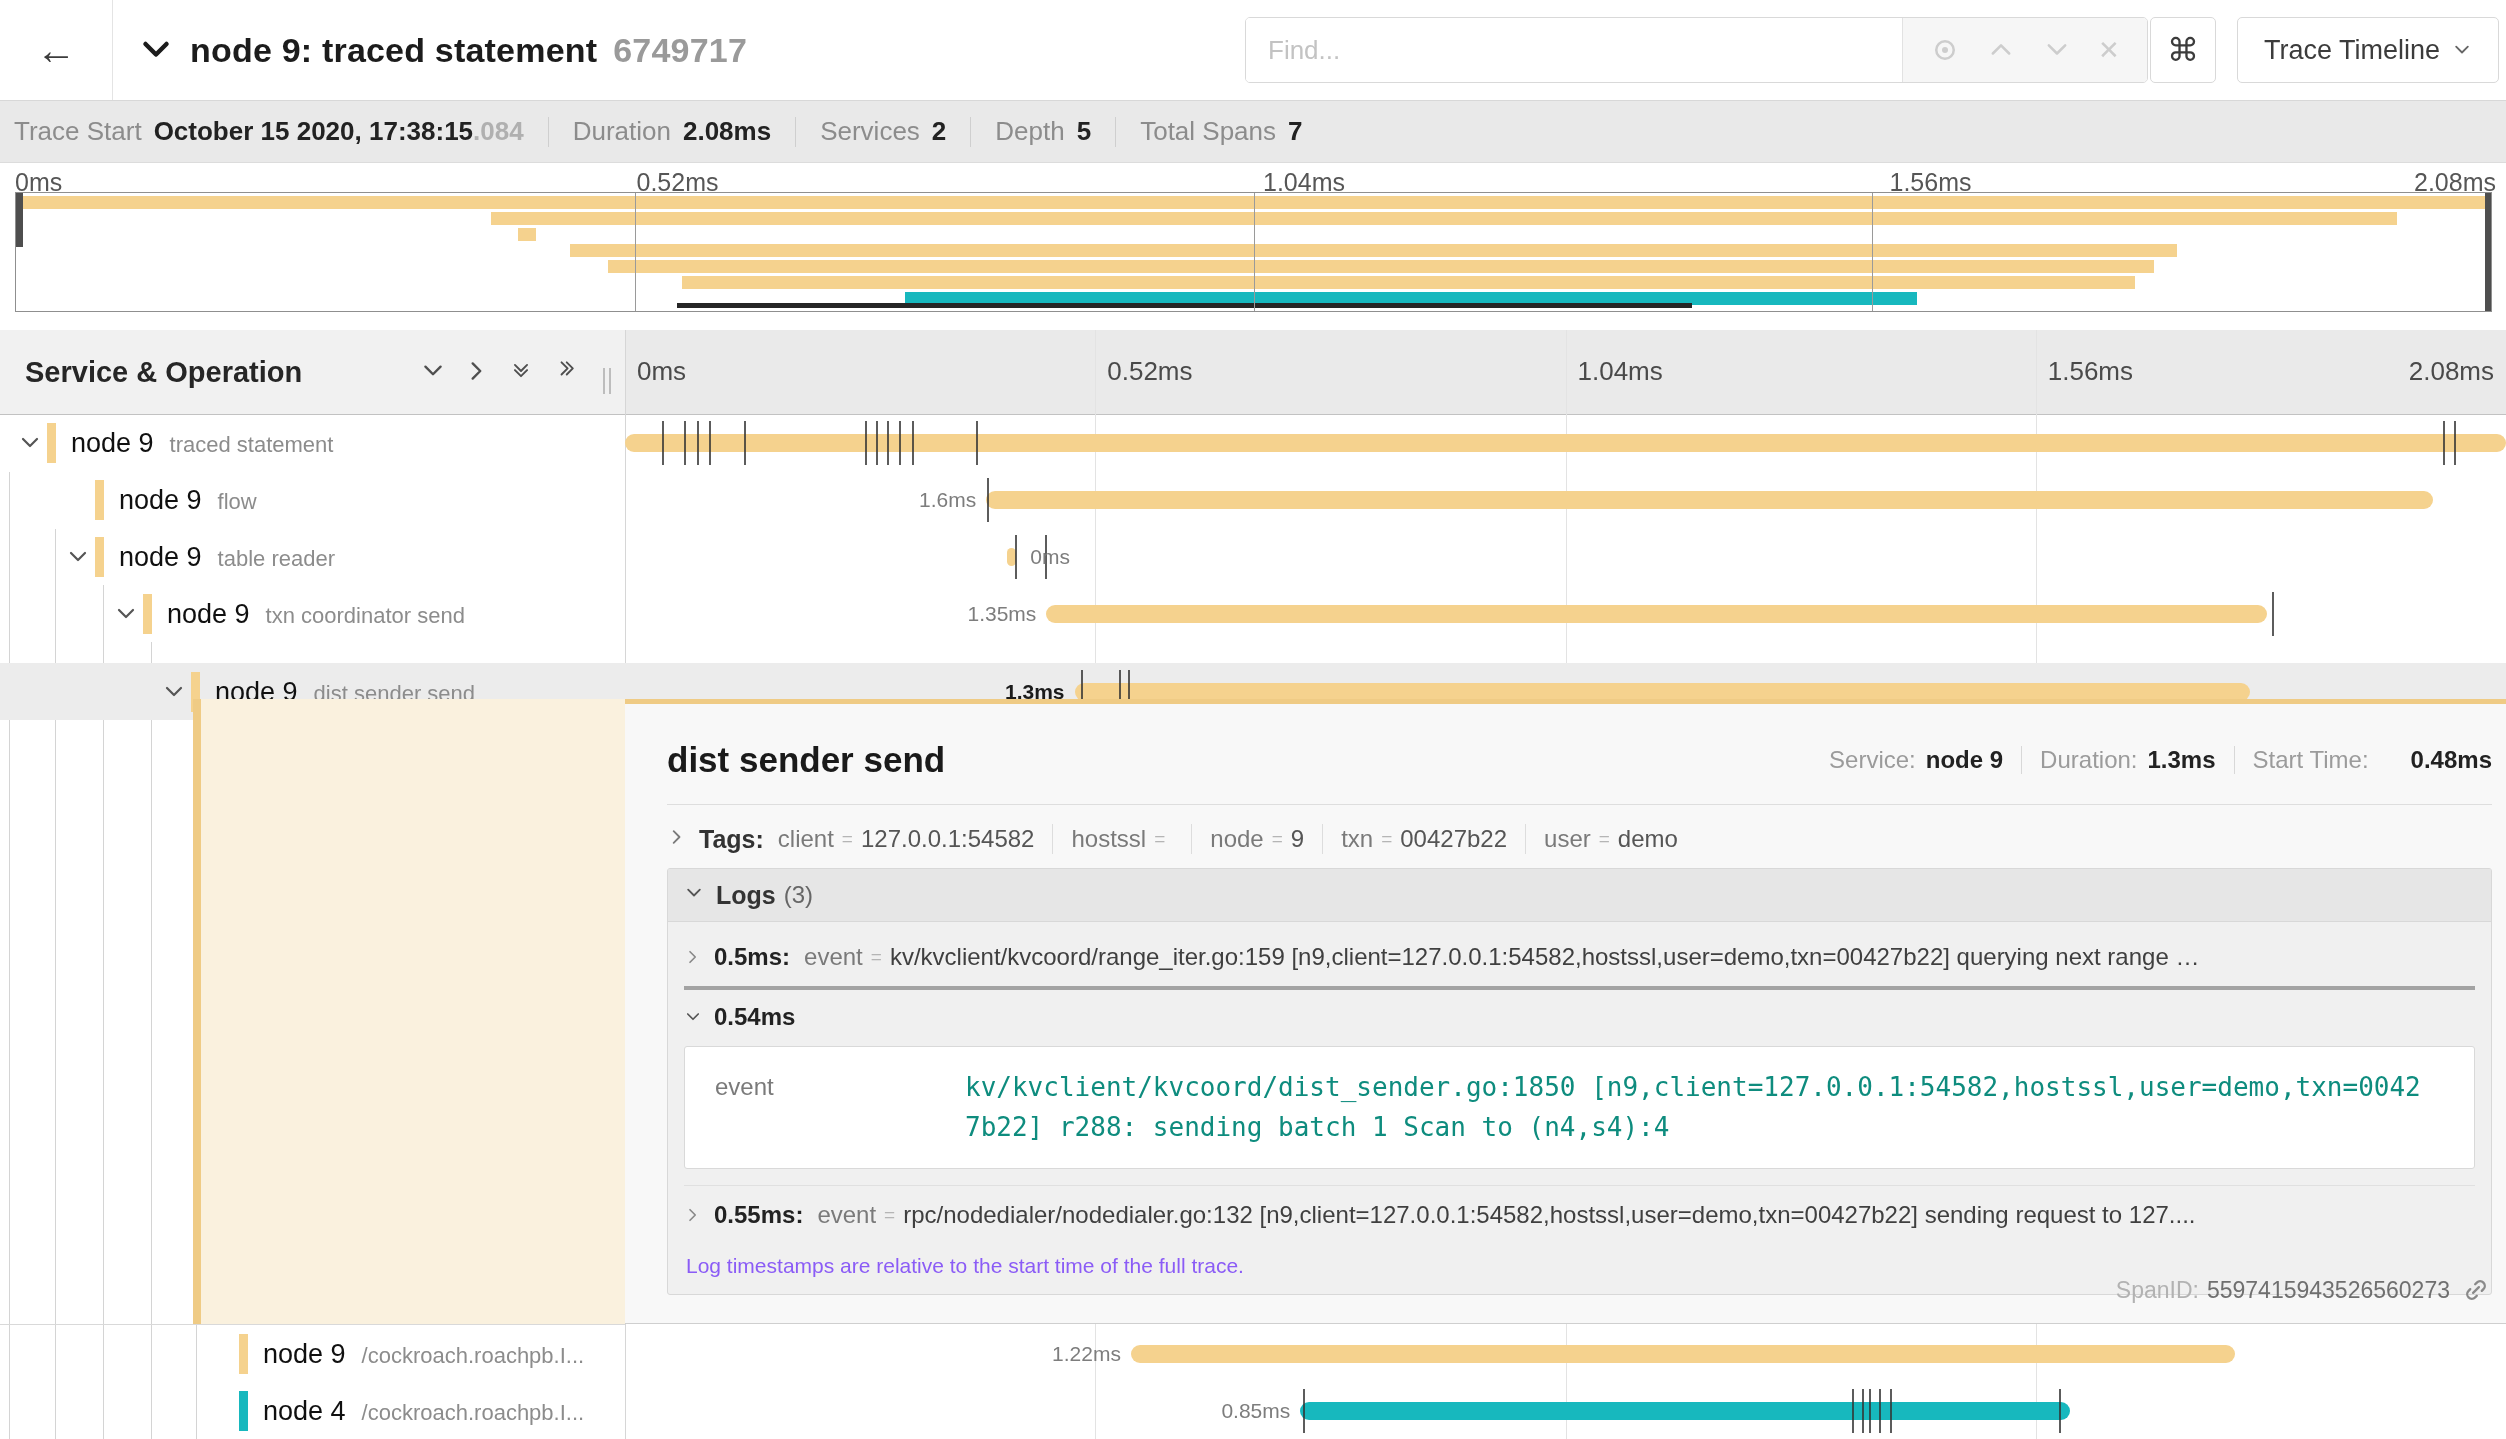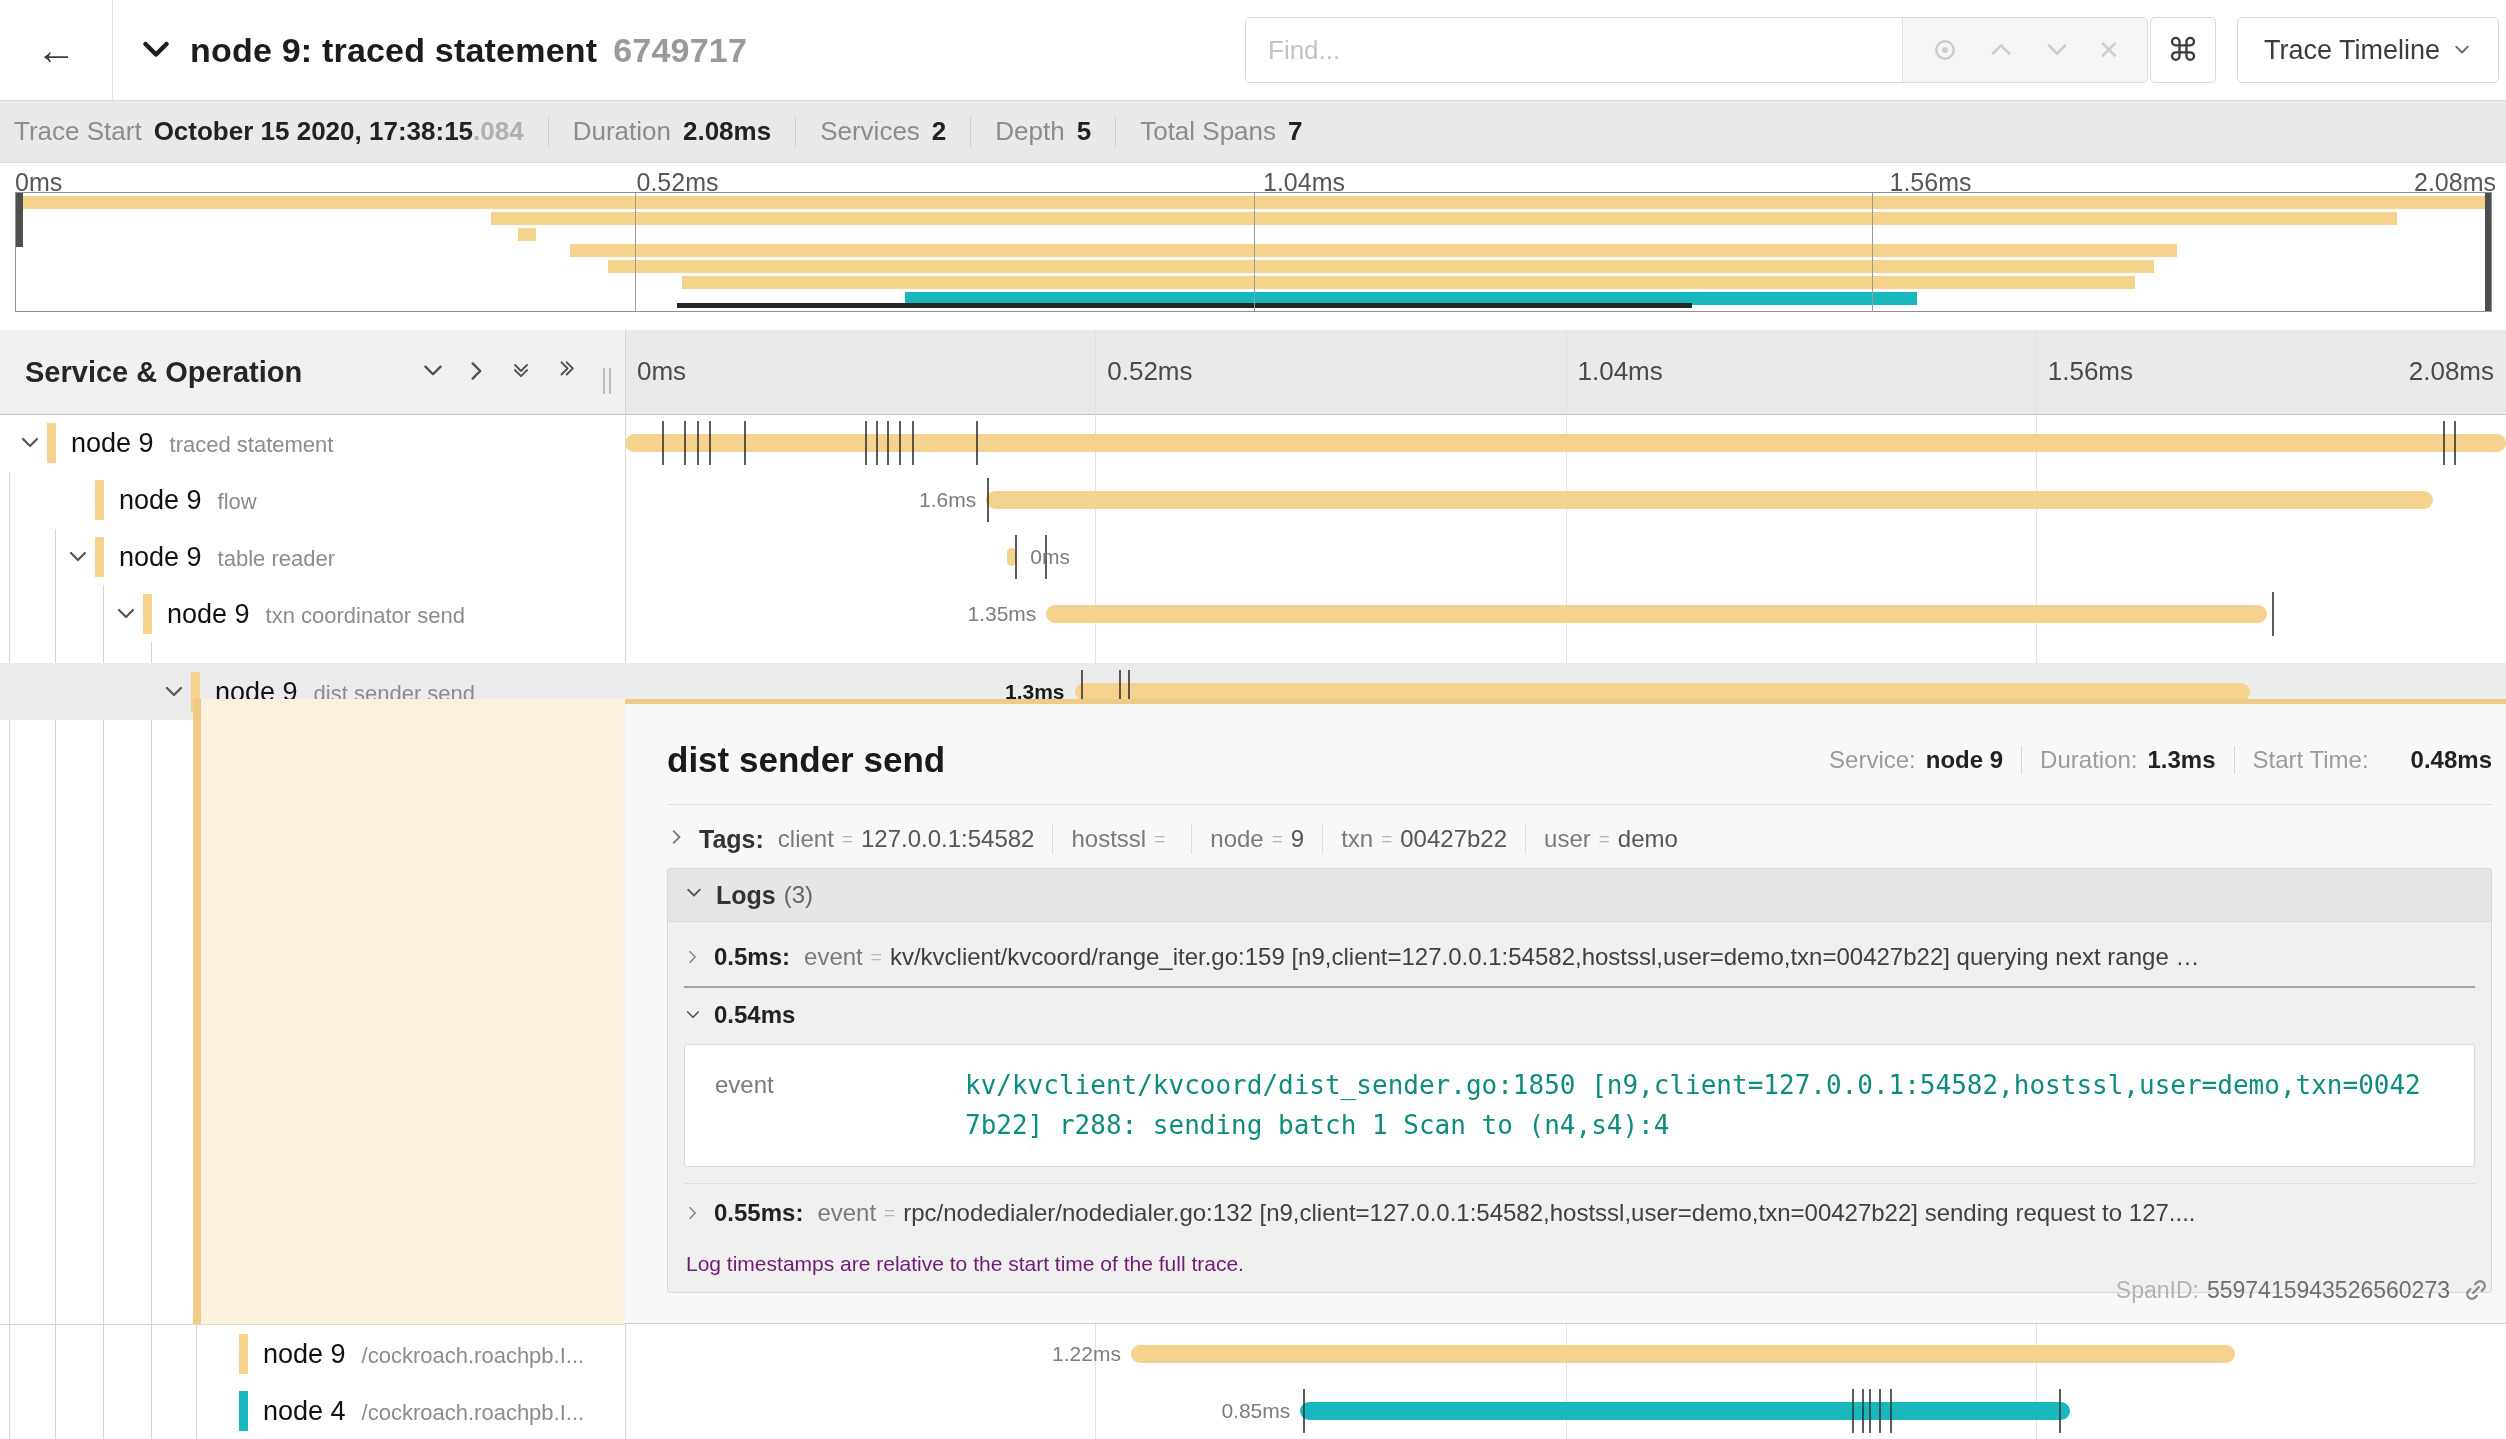--- a/index.html
+++ b/index.html
@@ -84,25 +84,25 @@
   #logs-header{height:52px;background:#e6e6e6;border-bottom:1px solid #d8d8d8;display:flex;align-items:center;padding-left:16px;cursor:pointer;}
   #logs-title{font-size:25px;font-weight:700;color:#333;margin:0 8px 0 12px;}
   #logs-count{font-size:24px;color:#666;}
   #logs-body{padding:6px 16px 0 16px;}
   .log-row{display:flex;align-items:center;height:58px;cursor:pointer;border-top:1px solid #e0e0e0;}
   .log-row:first-child{border-top:none;}
   .log-time{font-size:24px;font-weight:700;color:#222;margin:0 14px 0 12px;white-space:nowrap;}
   .log-key{font-size:24px;color:#7a7a7a;}
   .log-eq{font-size:19px;color:#b5b5b5;margin:0 8px;}
   .log-val{font-size:24px;color:#3f3f3f;white-space:nowrap;overflow:hidden;max-width:1670px;}
-  .log-exp-head{display:flex;align-items:center;height:54px;border-top:2px solid #a3a3a3;cursor:pointer;}
+  .log-exp-head{display:flex;align-items:center;height:54px;border-top:4px solid #a3a3a3;cursor:pointer;}
   .log-field-box{background:#fff;border:1px solid #d9d9d9;border-radius:3px;margin:2px 0 16px 0;padding:20px 30px;display:flex;}
   .field-key{font-size:24px;color:#7a7a7a;width:250px;flex:none;padding-top:6px;}
   .field-val{font-family:"DejaVu Sans Mono",monospace;font-size:26px;color:#0E8C7E;line-height:1.55;width:1460px;word-break:break-all;}
-  #logs-note{font-size:21px;color:#701a75;padding:10px 2px 16px 2px;}
+  #logs-note{font-size:21px;color:#8b5cf6;padding:10px 2px 16px 2px;}
   #spanid-row{position:absolute;right:16px;top:572px;display:flex;align-items:center;font-size:23px;}
   #spanid-label{color:#b2b2b2;margin-right:8px;}
   #spanid-value{color:#6f6f6f;}
   #spanid-link{margin-left:12px;display:flex;cursor:pointer;}
 </style>
 </head>
 <body>
 
 <div id="stage">
 

